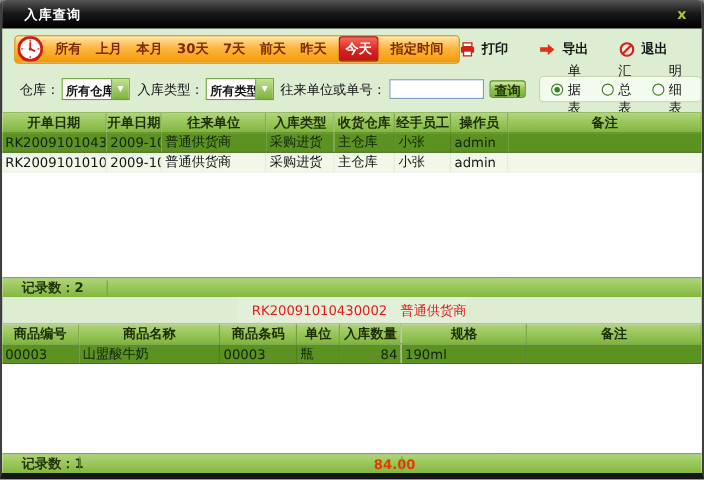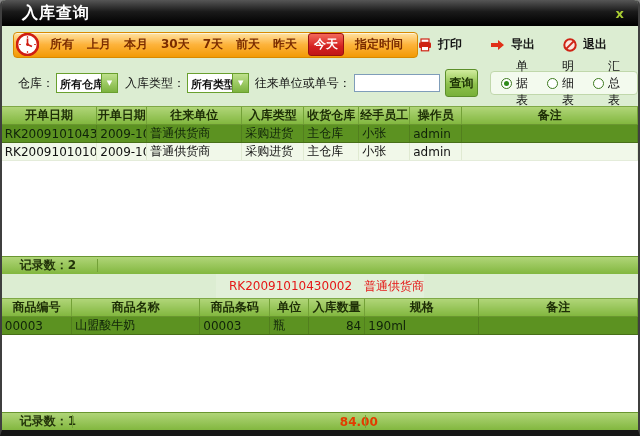--- a/index.html
+++ b/index.html
@@ -11,21 +11,21 @@
     width: 640px; height: 436px; display: flex; flex-direction: column;
     background: #dcedd2; border-left: 2px solid #3f3f3f; border-right: 2px solid #3f3f3f;
     border-bottom: 6px solid #161616; border-radius: 5px 5px 0 0;
   }
   
   .titlebar {
     height: 26px; flex: 0 0 26px; display: flex; align-items: center;
     background: linear-gradient(#565656, #1a1a1a 45%, #000 95%);
     border-radius: 4px 4px 0 0; padding: 0 10px;
   }
-  .title { color: #fff; font-size: 16px; font-weight: bold; margin-left: 10px; letter-spacing: 1px; }
+  .title { color: #fff; font-size: 12px; font-weight: bold; margin-left: 10px; letter-spacing: 1px; }
   .close-x { margin-left: auto; color: #a9cc33; font-weight: bold; font-size: 13px; cursor: pointer; padding: 0 4px; }
   .content { flex: 1; display: flex; flex-direction: column; overflow: hidden; align-items: center; }
   
   .toolbar-row { flex: 0 0 32px; display: flex; align-items: center; padding: 5px 10px 0 10px; }
   .datebar {
     display: inline-flex; align-items: center; gap: 9px; height: 26px;
     background: linear-gradient(#ffe3a4, #fdb33c 48%, #f29a05);
     border: 1px solid #d88a00; border-radius: 4px; padding: 1px 12px 1px 2px;
     box-shadow: inset 0 1px 0 rgba(255,255,255,.6);
   }
@@ -42,21 +42,21 @@
   .action { display: flex; align-items: center; gap: 6px; background: none; border: none; cursor: pointer; font-family: inherit; font-size: 12px; font-weight: bold; color: #151515; }
   
   .filter-row { flex: 0 0 24px; margin-top: 11px; display: flex; align-items: center; padding-left: 16px; font-size: 12px; color: #111; }
   .flabel { white-space: nowrap; }
   .dropdown { width: 62px; height: 20px; background: #fff; border: 1px solid #69a02e; display: flex; align-items: stretch; margin-left: 2px; cursor: pointer; font-weight: bold; }
   .dd-value { flex: 1; font-size: 11px; padding: 3px 0 0 3px; white-space: nowrap; overflow: hidden; }
   .dd-btn { width: 16px; background: linear-gradient(#bfe18c, #7cb33e); border-left: 1px solid #69a02e; color: #fff; font-size: 7px; display: flex; align-items: center; justify-content: center; }
   .gap8 { width: 8px; } .gap10 { width: 10px; }
   .search-input { width: 86px; height: 18px; border: 1px solid #7f9db9; font-size: 12px; padding: 0 3px; margin-left: 3px; font-family: inherit; }
   .query-btn {
-    width: 46px; height: 28px; margin-left: 5px; cursor: pointer; font-family: Liberation Mono, monospace;
+    width: 46px; height: 16px; margin-left: 5px; cursor: pointer; font-family: Liberation Mono, monospace;
     background: linear-gradient(#d2ed9f, #8dc14b 55%, #78b039);
     border: 1px solid #5c8f2a; border-radius: 3px; font-size: 12px; font-weight: bold; color: #1d3305;
   }
   .groupbox {
     margin-left: 12px; display: flex; align-items: center; gap: 12px; height: 24px;
     background: #f3faee; border: 1px solid #c0d7ab; border-radius: 4px; padding: 0 10px;
   }
   .radio-item { display: flex; align-items: center; gap: 4px; cursor: pointer; }
   .radio { width: 11px; height: 11px; border-radius: 50%; border: 1px solid #3d7a1f; background: #fff; position: relative; flex: 0 0 11px; }
   .radio.checked::after { content: ""; position: absolute; inset: 2px; border-radius: 50%; background: #2e8a1a; }
@@ -174,25 +174,25 @@
       <span class="flabel">往来单位或单号：</span>
       <input class="search-input" type="text" value="" style="">
       <button class="query-btn">查询</button>
       <div class="groupbox">
         <span class="radio-item">
           <span class="radio checked"></span>
           <span>单据表</span>
         </span>
         <span class="radio-item">
           <span class="radio"></span>
-          <span>明细表</span>
+          <span>汇总表</span>
         </span>
         <span class="radio-item">
           <span class="radio"></span>
-          <span>汇总表</span>
+          <span>明细表</span>
         </span>
       </div>
     </div>
 
     <div class="grid grid1">
       <table>
         <colgroup>
           <col style="width:95px">
             <col style="width:50px">
             <col style="width:95px">

